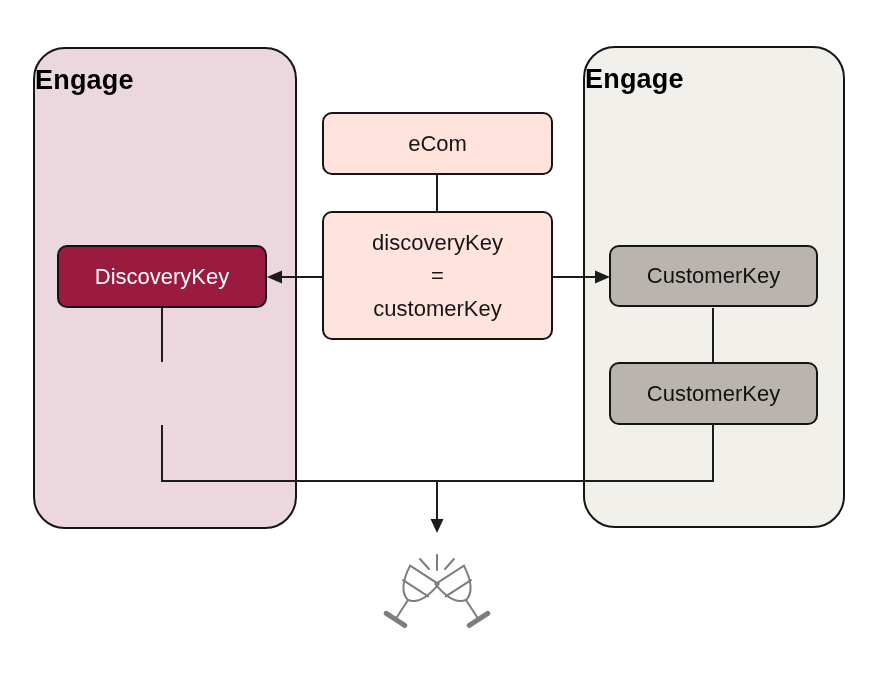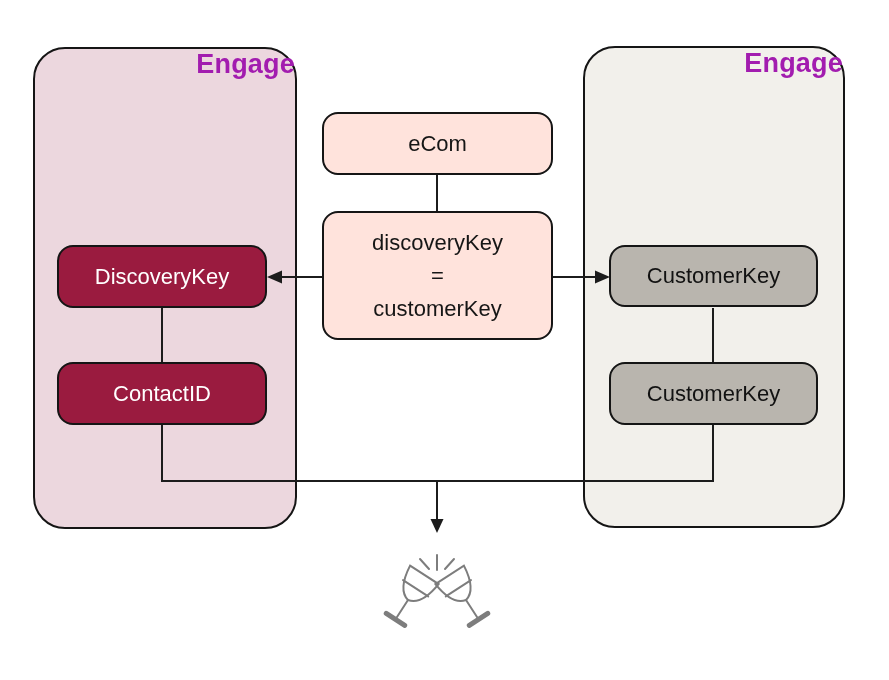--- a/index.html
+++ b/index.html
@@ -13,34 +13,35 @@
   .group{
     position:absolute;
     border:2.5px solid #151515;
     border-radius:32px;
     box-sizing:border-box;
     z-index:1;
   }
   .group-engage{left:33px;top:47px;width:264px;height:482px;background:#ecd7de;}
   .group-elevate{left:583px;top:46px;width:262px;height:482px;background:#f2f0eb;}
   .group-title{
-    text-align:right;
+    margin-top:16px;
+    text-align:left;
     font-size:27px;
     font-weight:700;
-    color:#a21caf;
+    color:#000000;
     letter-spacing:0.2px;
   }
   .connectors{
     position:absolute;left:0;top:0;width:889px;height:680px;
     z-index:2;pointer-events:none;
   }
   .node{
     position:absolute;
     border:2.5px solid #151515;
-    border-radius:16px;
+    border-radius:10px;
     box-sizing:border-box;
     display:flex;align-items:center;justify-content:center;
     font-size:22px;font-weight:500;color:#161616;
     z-index:3;
   }
   .node-maroon{background:#9a1b3f;color:#ffffff;}
   .node-gray{background:#b9b5ae;color:#121212;}
   .node-peach{background:#ffe3dc;color:#161616;}
   .n-discoverykey{left:57px;top:245px;width:210px;height:63px;}
   .n-contactid{left:57px;top:362px;width:210px;height:63px;}
@@ -101,21 +102,20 @@
       <g transform="translate(466,600) rotate(-33)">
         <path d="M -17,-30 L 17,-30 C 15,-11 9,-2 0,0 C -9,-2 -15,-11 -17,-30 Z"></path>
         <line x1="-15" y1="-14" x2="15" y2="-14"></line>
         <line x1="0" y1="0" x2="0" y2="22"></line>
         <line x1="-11" y1="23" x2="11" y2="23" stroke-width="5"></line>
       </g>
     </g>
   </svg>
 
   <div class="node node-maroon n-discoverykey">DiscoveryKey</div>
-  <div class="node node-maroon n-contactid">ContactID</div>
 
   <div class="node node-gray n-customerkey1">CustomerKey</div>
   <div class="node node-gray n-customerkey2">CustomerKey</div>
 
   <div class="node node-peach n-ecom">eCom</div>
   <div class="node node-peach n-mapping">
     <span>discoveryKey</span>
     <span>=</span>
     <span>customerKey</span>
   </div>

